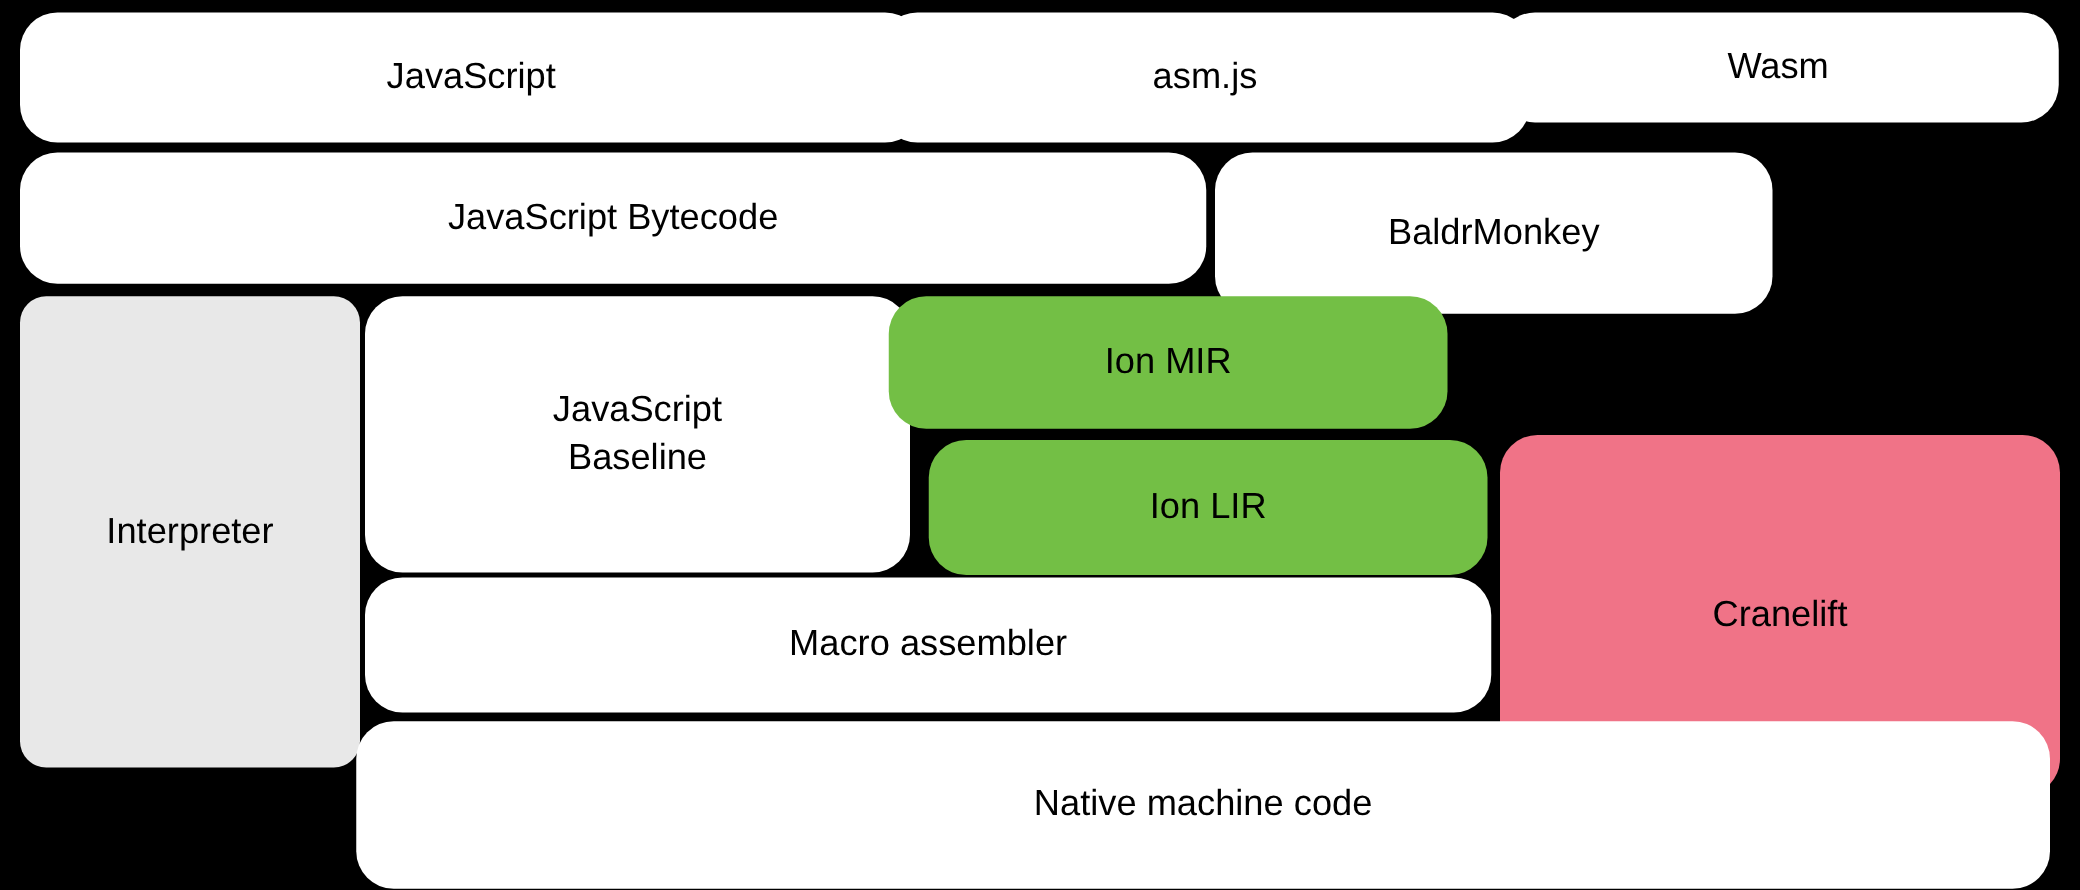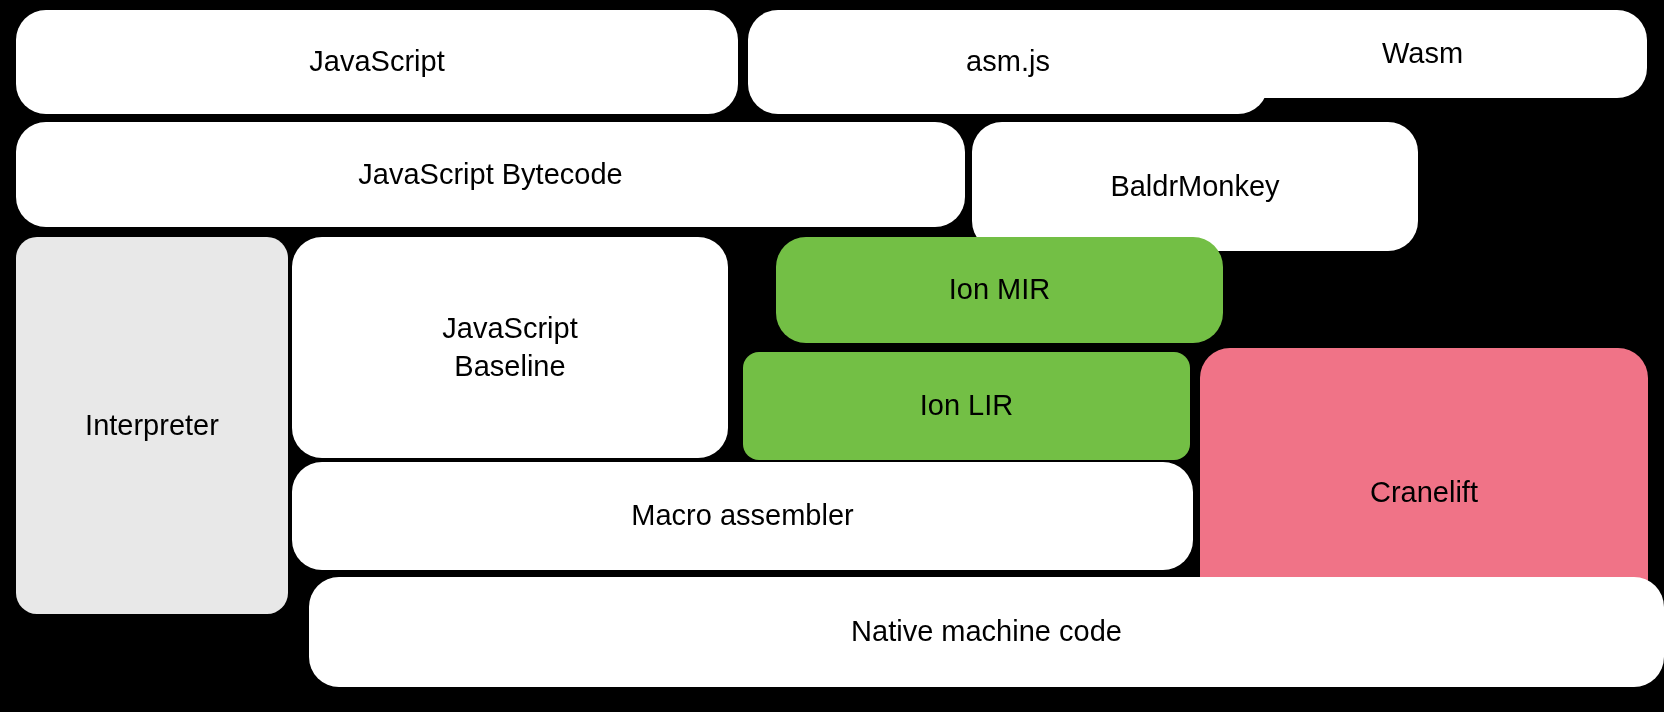--- a/index.html
+++ b/index.html
@@ -34,35 +34,35 @@
     background: var(--color-box-white, #fff);
     white-space: pre-line;
     box-sizing: border-box;
   }
   .fill-grey  { background: var(--color-box-grey,  #e8e8e8); }
   .fill-green { background: var(--color-box-green, #73bf45); }
   .fill-pink  { background: var(--color-box-pink,  #f07387); }
 
   
   .b-javascript          { left: 16px;   top: 10px;  width: 722px;  height: 104px; }
-  .b-asmjs               { left: 748px;  top: 10px;  width: 520px;  height: 104px; }
+  .b-asmjs               { left: 704px;  top: 10px;  width: 520px;  height: 104px; }
   .b-wasm                { left: 1198px; top: 10px;  width: 449px;  height: 88px; }
   
   .b-js-bytecode         { left: 16px;   top: 122px; width: 949px;  height: 105px; }
   .b-baldrmonkey         { left: 972px;  top: 122px; width: 446px;  height: 129px; }
   
   .b-interpreter         { left: 16px;   top: 237px; width: 272px;  height: 377px; border-radius: 21px; }
   .b-js-baseline         { left: 292px;  top: 237px; width: 436px;  height: 221px; }
-  .b-ion-mir             { left: 776px;  top: 237px; width: 447px;  height: 106px; }
-  .b-ion-lir             { left: 743px;  top: 352px; width: 447px;  height: 108px; border-radius: 16px; }
+  .b-ion-mir             { left: 711px;  top: 237px; width: 447px;  height: 106px; }
+  .b-ion-lir             { left: 743px;  top: 352px; width: 447px;  height: 108px; }
   .b-cranelift           { left: 1200px; top: 348px; width: 448px;  height: 289px; }
   
   .b-macro-assembler     { left: 292px;  top: 462px; width: 901px;  height: 108px; }
   
-  .b-native-machine-code { left: 309px;  top: 577px; width: 1355px; height: 110px; }
+  .b-native-machine-code { left: 285px;  top: 577px; width: 1355px; height: 134px; }
 </style>
 </head>
 <body>
 
 <div class="canvas">
   <div class="box b-javascript">JavaScript</div>
   <div class="box b-asmjs">asm.js</div>
   <div class="box b-wasm">Wasm</div>
 
   <div class="box b-js-bytecode">JavaScript Bytecode</div>

